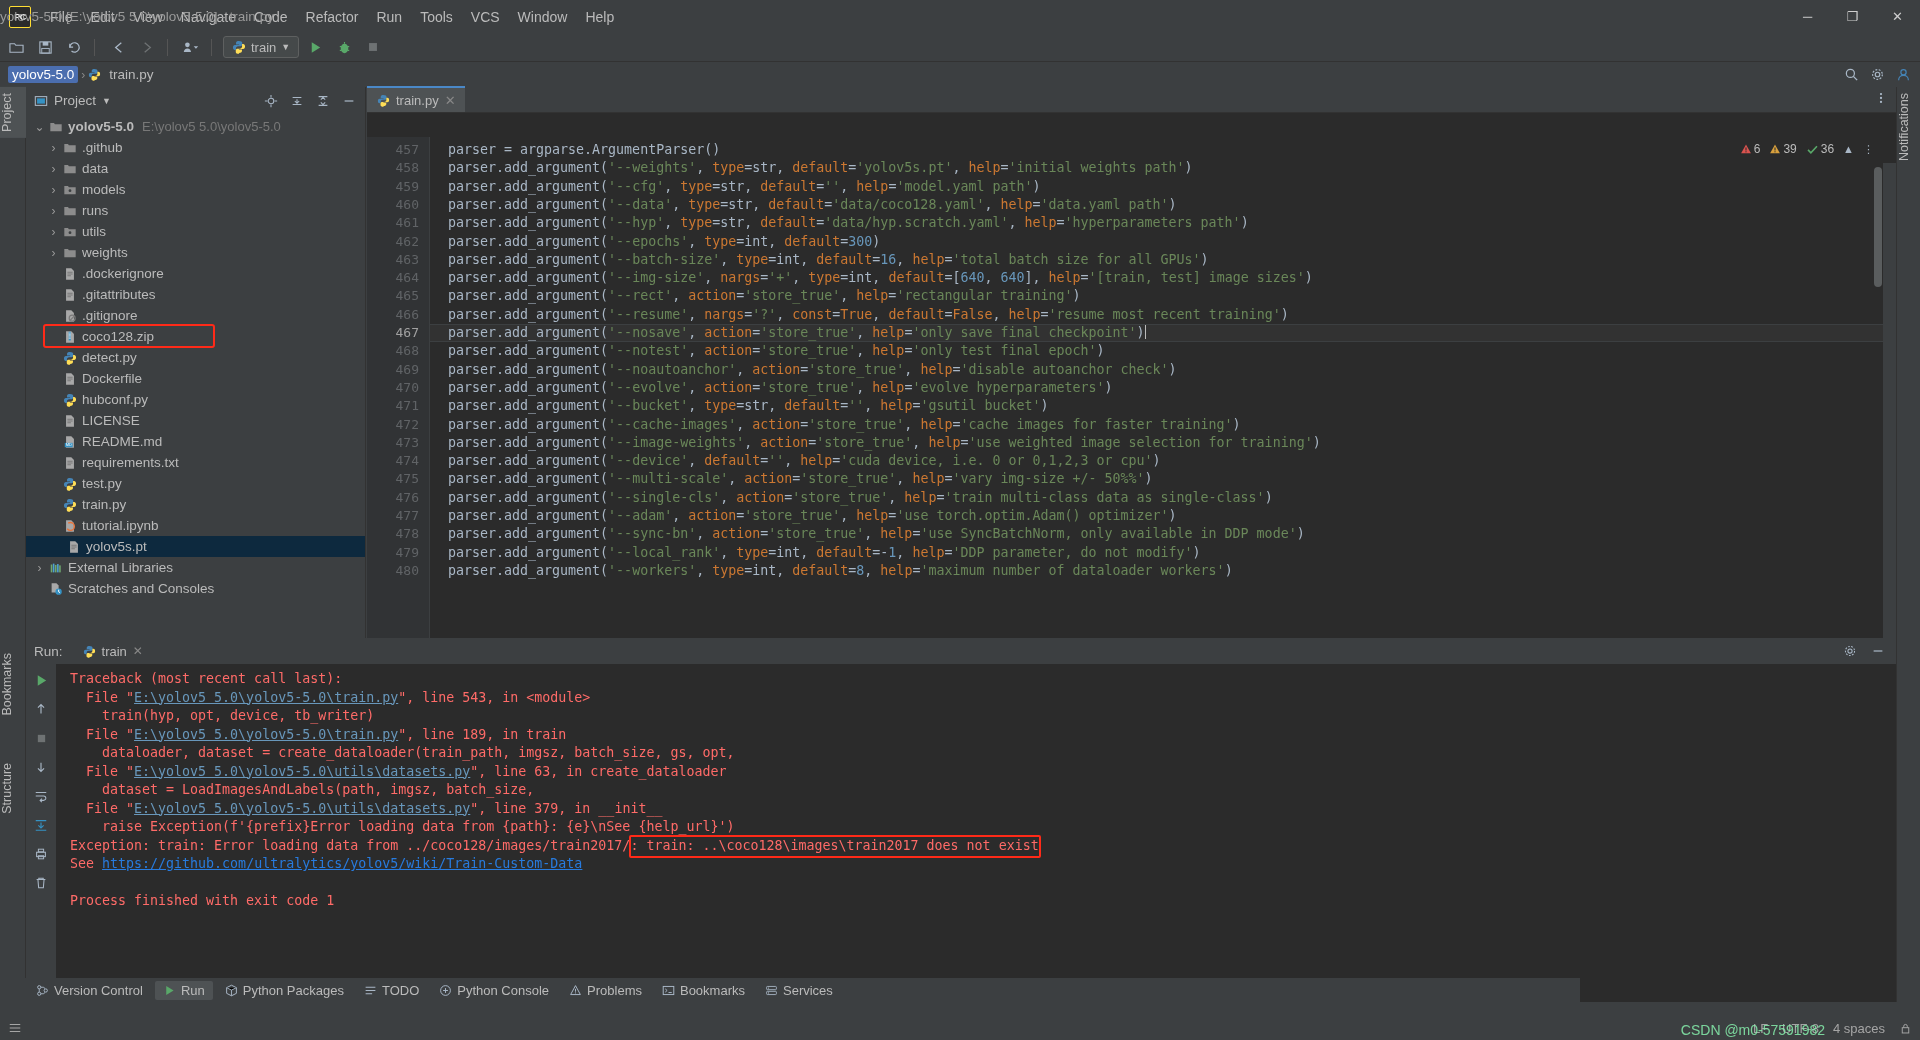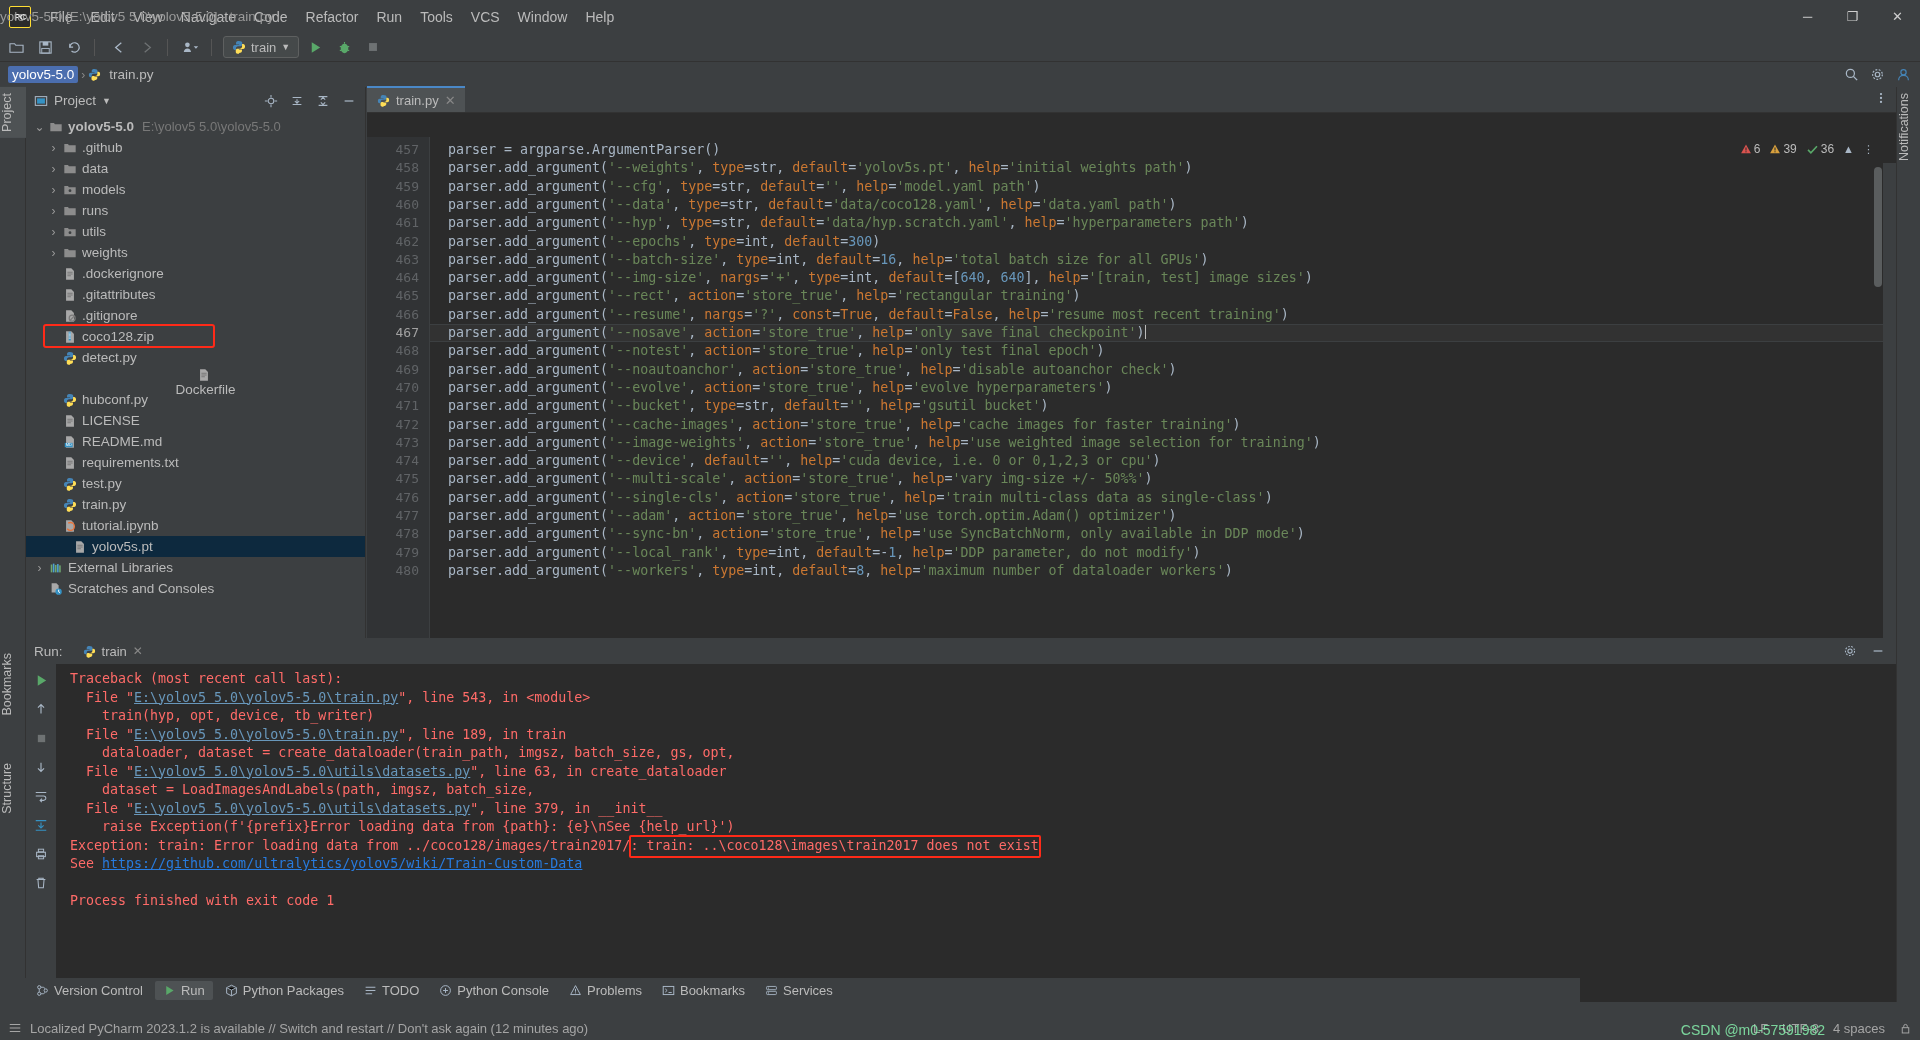--- a/index.html
+++ b/index.html
@@ -516,21 +516,21 @@
       <div class="tree-row" style="padding-left: 20px;">
         <span class="tw"></span>
         <span class="ticon">
           <svg width="14" height="14" viewBox="0 0 16 16">
             <path d="M7.9 1.2c-2 0-3.3.7-3.3 2.2v1.7h3.5v.6H3.3c-1.4 0-2.2 1-2.2 2.8s.8 2.8 2.2 2.8h1.2V9.6c0-1.4 1.1-2.5 2.5-2.5h2.7c1.1 0 2-.8 2-1.9V3.4c0-1.3-1.2-2.2-3.8-2.2z" fill="#4584b6"></path>
             <path d="M8.1 14.8c2 0 3.3-.7 3.3-2.2v-1.7H7.9v-.6h4.8c1.4 0 2.2-1 2.2-2.8s-.8-2.8-2.2-2.8h-1.2v2.7c0 1.4-1.1 2.5-2.5 2.5H6.3c-1.1 0-2 .8-2 1.9v1.8c0 1.3 1.2 2.2 3.8 2.2z" fill="#ffde57"></path>
           </svg>
         </span>
         <span class="tlabel">detect.py</span>
       </div>
-      <div class="tree-row" style="padding-left: 20px; flex-direction: column;">
+      <div class="tree-row" style="padding-left: 20px;">
         <span class="tw"></span>
         <span class="ticon">
           <svg width="14" height="14" viewBox="0 0 16 16">
             <path d="M3.5 1.5h6l3 3v10h-9z" fill="#a8a8a8"></path>
             <path d="M5 6h6M5 8h6M5 10h4" stroke="#6b6b6b" stroke-width="0.9"></path>
           </svg>
         </span>
         <span class="tlabel">Dockerfile</span>
       </div>
       <div class="tree-row" style="padding-left: 20px;">
@@ -597,21 +597,21 @@
       <div class="tree-row" style="padding-left: 20px;">
         <span class="tw"></span>
         <span class="ticon">
           <svg width="14" height="14" viewBox="0 0 16 16">
             <path d="M3.5 1.5h6l3 3v10h-9z" fill="#a8a8a8"></path>
             <circle cx="8.5" cy="8.5" r="4.5" fill="none" stroke="#e8733b" stroke-width="1.6" stroke-dasharray="11 7"></circle>
           </svg>
         </span>
         <span class="tlabel">tutorial.ipynb</span>
       </div>
-      <div class="tree-row selected" style="padding-left: 30px;">
+      <div class="tree-row selected" style="padding-left: 24px;">
         <span class="tw"></span>
         <span class="ticon">
           <svg width="14" height="14" viewBox="0 0 16 16">
             <path d="M3.5 1.5h6l3 3v10h-9z" fill="#a8a8a8"></path>
             <path d="M5 6h6M5 8h6M5 10h4" stroke="#6b6b6b" stroke-width="0.9"></path>
           </svg>
         </span>
         <span class="tlabel">yolov5s.pt</span>
       </div>
       <div class="tree-row" style="padding-left: 6px;">
@@ -880,21 +880,20 @@
       <span>Services</span>
     </div>
   </div>
 
 <div id="statusbar">
   <div style="display:flex;align-items:center;">
     <svg width="14" height="14" viewBox="0 0 16 16">
         <path d="M2 4h12M2 8h12M2 12h12" stroke="#a5a5a5" stroke-width="1.3"></path>
       </svg>
   </div>
-  <span>Localized PyCharm 2023.1.2 is available // Switch and restart // Don't ask again (12 minutes ago)</span>
   <div id="status-right">
     <span>LF</span>
     <span>UTF-8</span>
     <span>4 spaces</span>
     <span>
       <svg width="13" height="13" viewBox="0 0 16 16">
           <rect x="4" y="7" width="8" height="6.5" fill="none" stroke="#a5a5a5" stroke-width="1.2"></rect>
           <path d="M5.8 7V5.2a2.2 2.2 0 0 1 4.4 0V7" fill="none" stroke="#a5a5a5" stroke-width="1.2"></path>
         </svg>
     </span>

